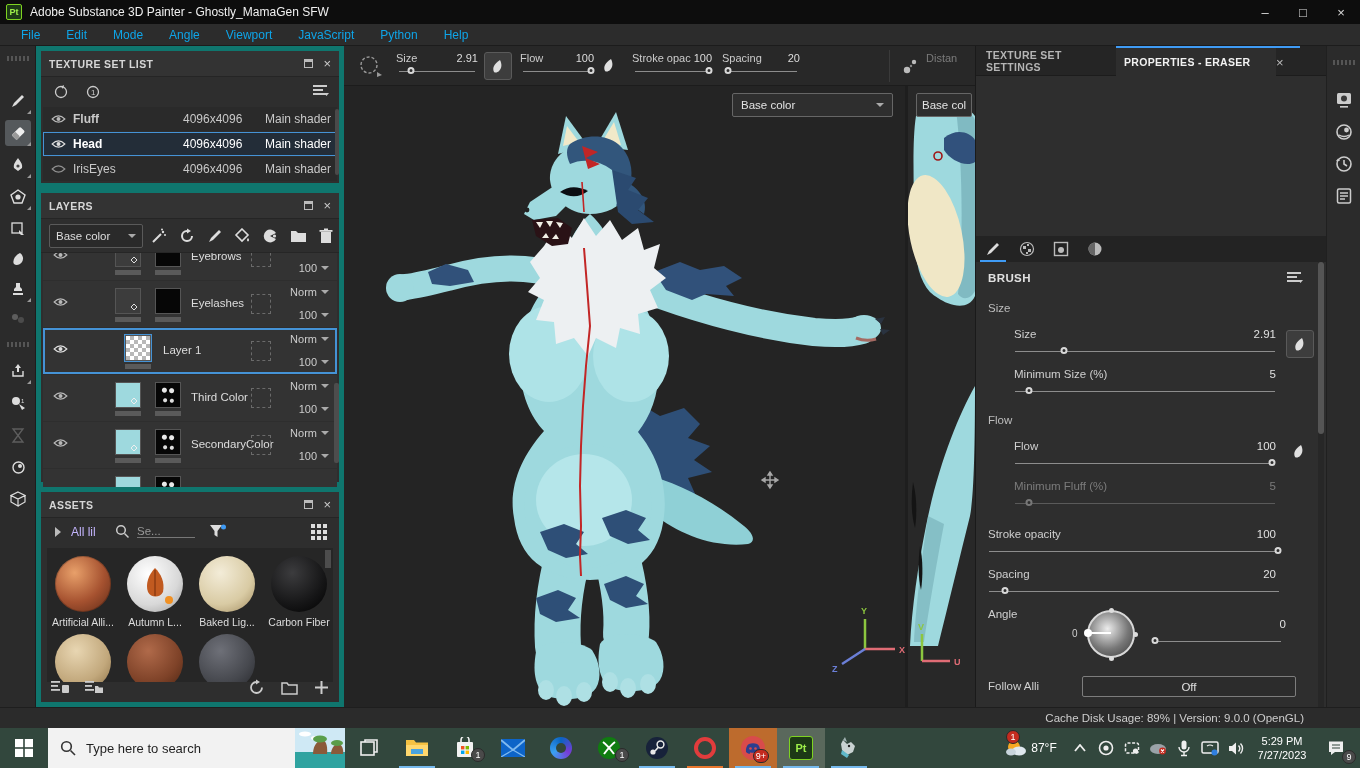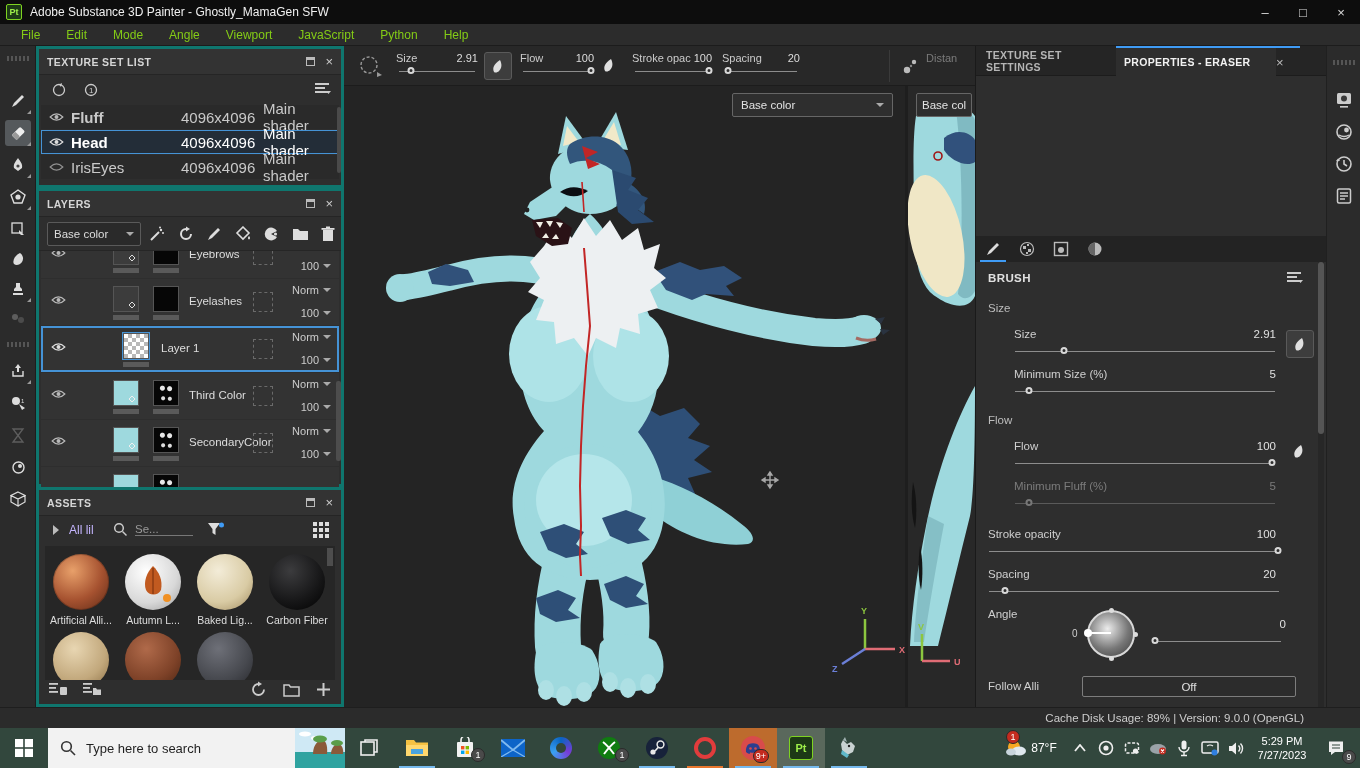--- a/index.html
+++ b/index.html
@@ -7,36 +7,36 @@
 body{position:relative;background:#1e1e1e;font-family:"Liberation Sans",sans-serif;color:#c8c8c8;font-size:12px}
 .abs{position:absolute}
 .caret{display:inline-block;width:0;height:0;border-left:4px solid transparent;border-right:4px solid transparent;border-top:4px solid #aaa;vertical-align:middle}
 .grip{width:22px;height:5px;background:repeating-linear-gradient(90deg,#555 0 2px,transparent 2px 4px)}
 
 #titlebar{left:0;top:0;width:1360px;height:24px;background:#0d0d0d;color:#f0f0f0;display:flex;align-items:center}
 .ptbadge{width:16px;height:16px;margin:0 8px 0 6px;background:#1d3a16;border:1px solid #7ed321;color:#9ef04a;font-size:9px;font-weight:bold;display:flex;align-items:center;justify-content:center;border-radius:2px}
 #wincontrols{margin-left:auto;display:flex;height:24px}
 .wc{width:38px;height:24px;display:flex;align-items:center;justify-content:center;color:#ddd;font-size:13px}
 #menubar{left:0;top:24px;width:1360px;height:22px;background:#2c2c2c;border-bottom:1px solid #1c1c1c;display:flex;align-items:center;padding-left:8px}
-.menuitem{padding:0 13px;line-height:22px;color:#84cc16;font-size:12px}
+.menuitem{padding:0 13px;line-height:22px;color:#0ea5e9;font-size:12px}
 
 #toolstrip{left:0;top:46px;width:36px;height:661px;background:#2b2b2b;border-right:1px solid #1d1d1d}
 .tool{position:absolute;left:5px;width:26px;height:26px;display:flex;align-items:center;justify-content:center;border-radius:3px}
 .tool.sel{background:#55595c}
 .tool .tcaret{position:absolute;right:0;bottom:0;width:0;height:0;border-left:4px solid transparent;border-bottom:4px solid #999}
 .dim{opacity:.35}
 
-.panel{position:absolute;background:#2e2e2e;border:3px solid #0f766e}
+.panel{position:absolute;background:#2e2e2e;border:5px solid #0f766e}
 .phead{height:26px;background:#333;display:flex;align-items:center;padding:0 8px;border-bottom:1px solid #252525}
 .ptitle{font-size:10.5px;font-weight:bold;letter-spacing:.4px;color:#d6d6d6}
 .pbtns{margin-left:auto;display:flex;gap:10px;align-items:center}
 .floatic{width:9px;height:9px;border:1px solid #bbb;border-top-width:3px}
 .closeic{color:#ccc;font-size:13px;line-height:10px}
 
-.tslrow{position:relative;height:24px;background:#2a2a2a;margin-bottom:1px;display:flex;align-items:center;font-size:15px;color:#c9c9c9}
+.tslrow{position:relative;height:24px;background:#2a2a2a;margin-bottom:1px;display:flex;align-items:center;font-size:12px;color:#c9c9c9}
 .tslrow.sel{background:#232d38;outline:1px solid #4593d6;outline-offset:-1px;color:#fff;font-weight:bold}
 .tslname{position:absolute;left:30px}
 .tslres{position:absolute;left:140px;font-weight:normal}
 .tslshader{position:absolute;left:222px;font-weight:normal}
 
 .chandrop{position:absolute;left:8px;top:5px;width:94px;height:24px;background:#2a2a2a;border:1px solid #5a5a5a;border-radius:2px;display:flex;align-items:center;padding:0 6px;font-size:11.5px;color:#ddd}
 .chandrop .caret{margin-left:auto}
 .ltools{position:absolute;left:110px;top:5px;right:6px;height:24px;display:flex;align-items:center;justify-content:space-between}
 .lrow{position:relative;height:46px;background:#333;margin-bottom:1px}
 .lrow.sel{outline:2px solid #4593d6;outline-offset:-2px}

